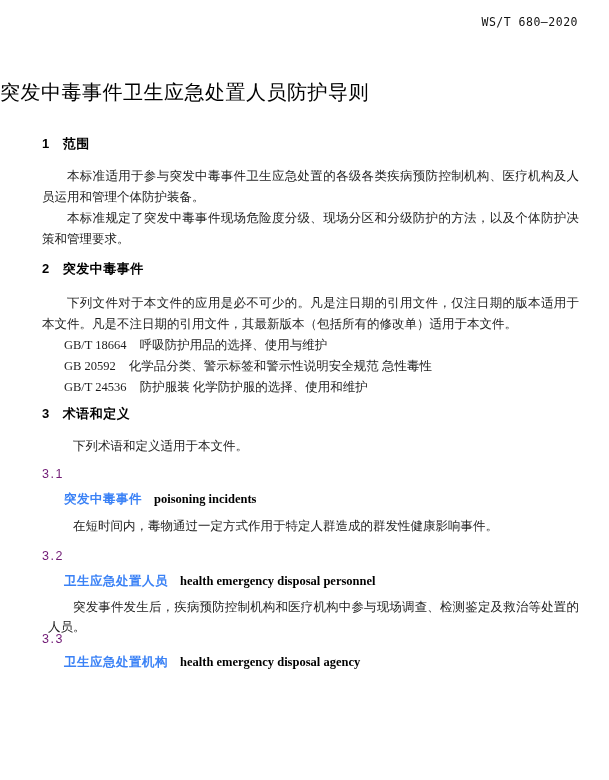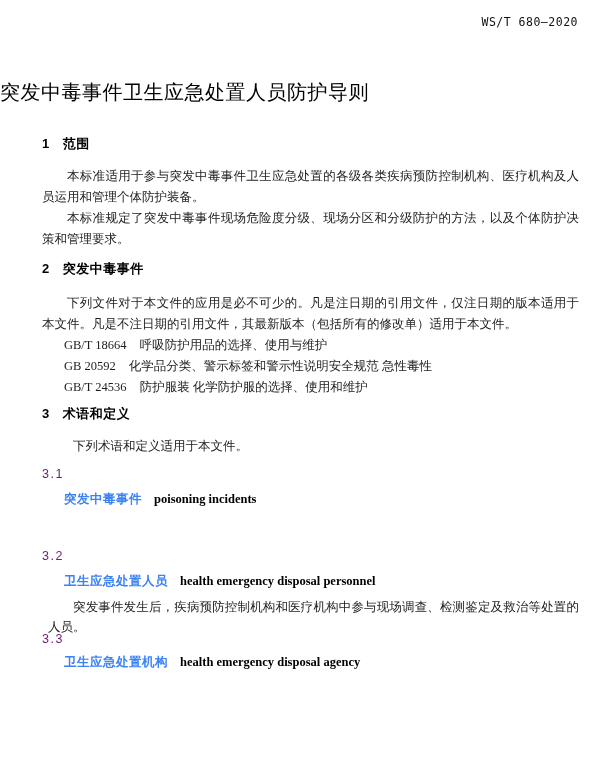--- a/index.html
+++ b/index.html
@@ -94,20 +94,21 @@
     <div class="ref-line"><span class="ref-code">GB 20592</span><span class="ref-title">化学品分类、警示标签和警示性说明安全规范 急性毒性</span></div>
     <div class="ref-line"><span class="ref-code">GB/T 24536</span><span class="ref-title">防护服装 化学防护服的选择、使用和维护</span></div>
   </div>
 
   <div class="sec-h" style="top:404px"><span class="num">3</span><span class="lbl">术语和定义</span></div>
 
   <div class="def-line" style="top:436px">下列术语和定义适用于本文件。</div>
 
   <div class="clause-num" style="top:464px">3.1</div>
   <div class="term-line" style="top:489px"><span class="term-zh">突发中毒事件</span><span class="term-en">poisoning incidents</span></div>
+  <div class="def-line" style="top:516px">在短时间内，毒物通过一定方式作用于特定人群造成的群发性健康影响事件。</div>
 
   <div class="clause-num" style="top:546px">3.2</div>
   <div class="term-line" style="top:571px"><span class="term-zh">卫生应急处置人员</span><span class="term-en">health emergency disposal personnel</span></div>
   <div class="def-line" style="top:597px">突发事件发生后，疾病预防控制机构和医疗机构中参与现场调查、检测鉴定及救治等处置的人员。</div>
 
   <div class="clause-num" style="top:629px">3.3</div>
   <div class="term-line" style="top:652px"><span class="term-zh">卫生应急处置机构</span><span class="term-en">health emergency disposal agency</span></div>
 
   <div class="sec-h" style="top:714px"><span class="num">4</span><span class="lbl">基本要求</span></div>
 

